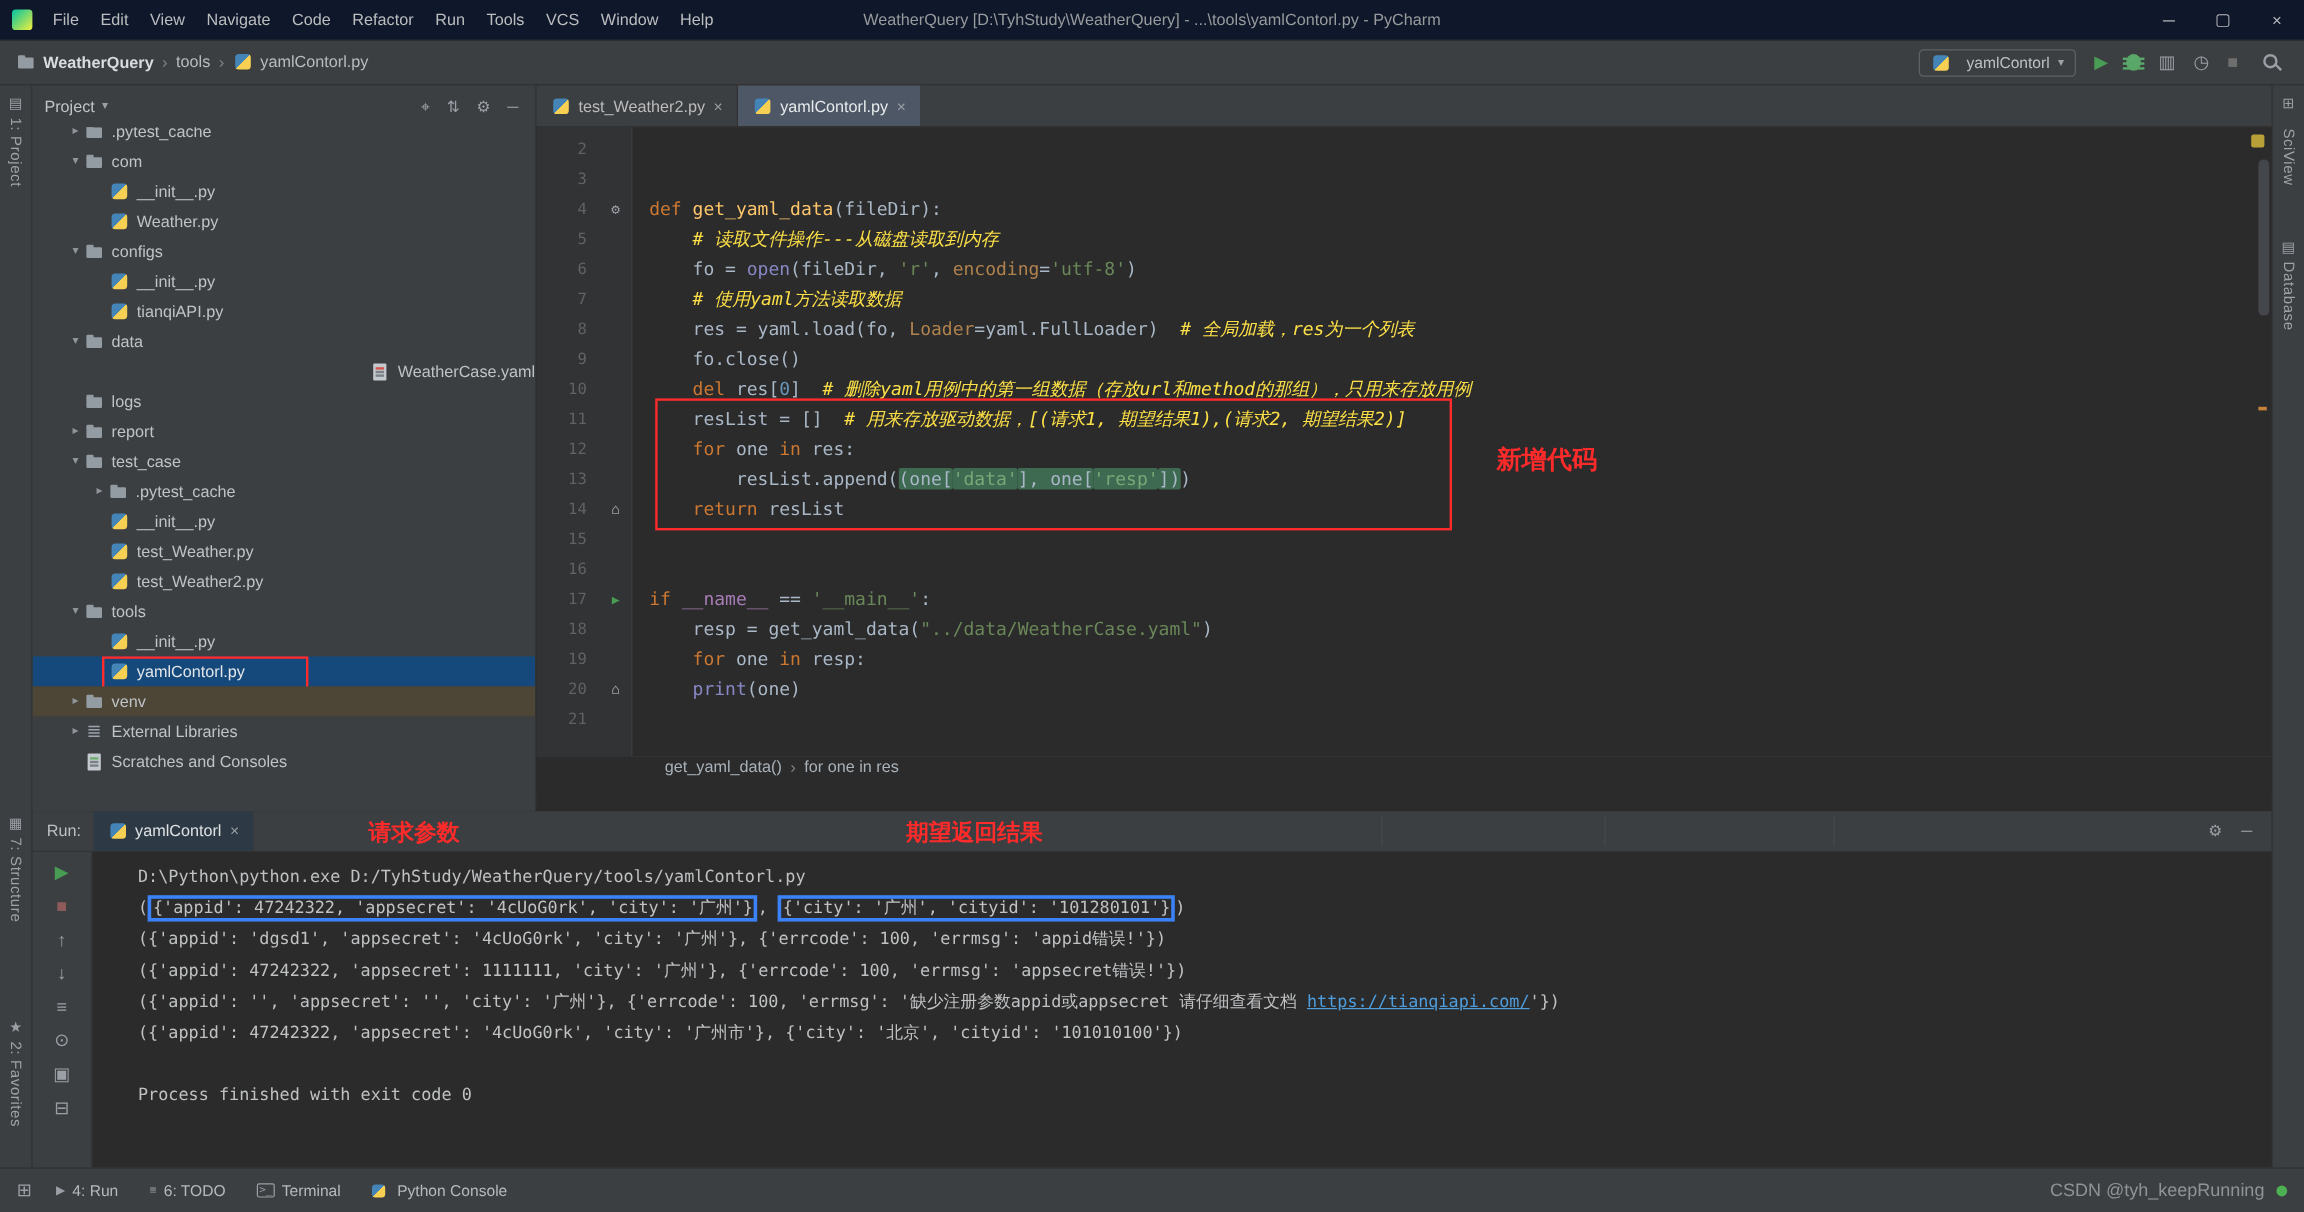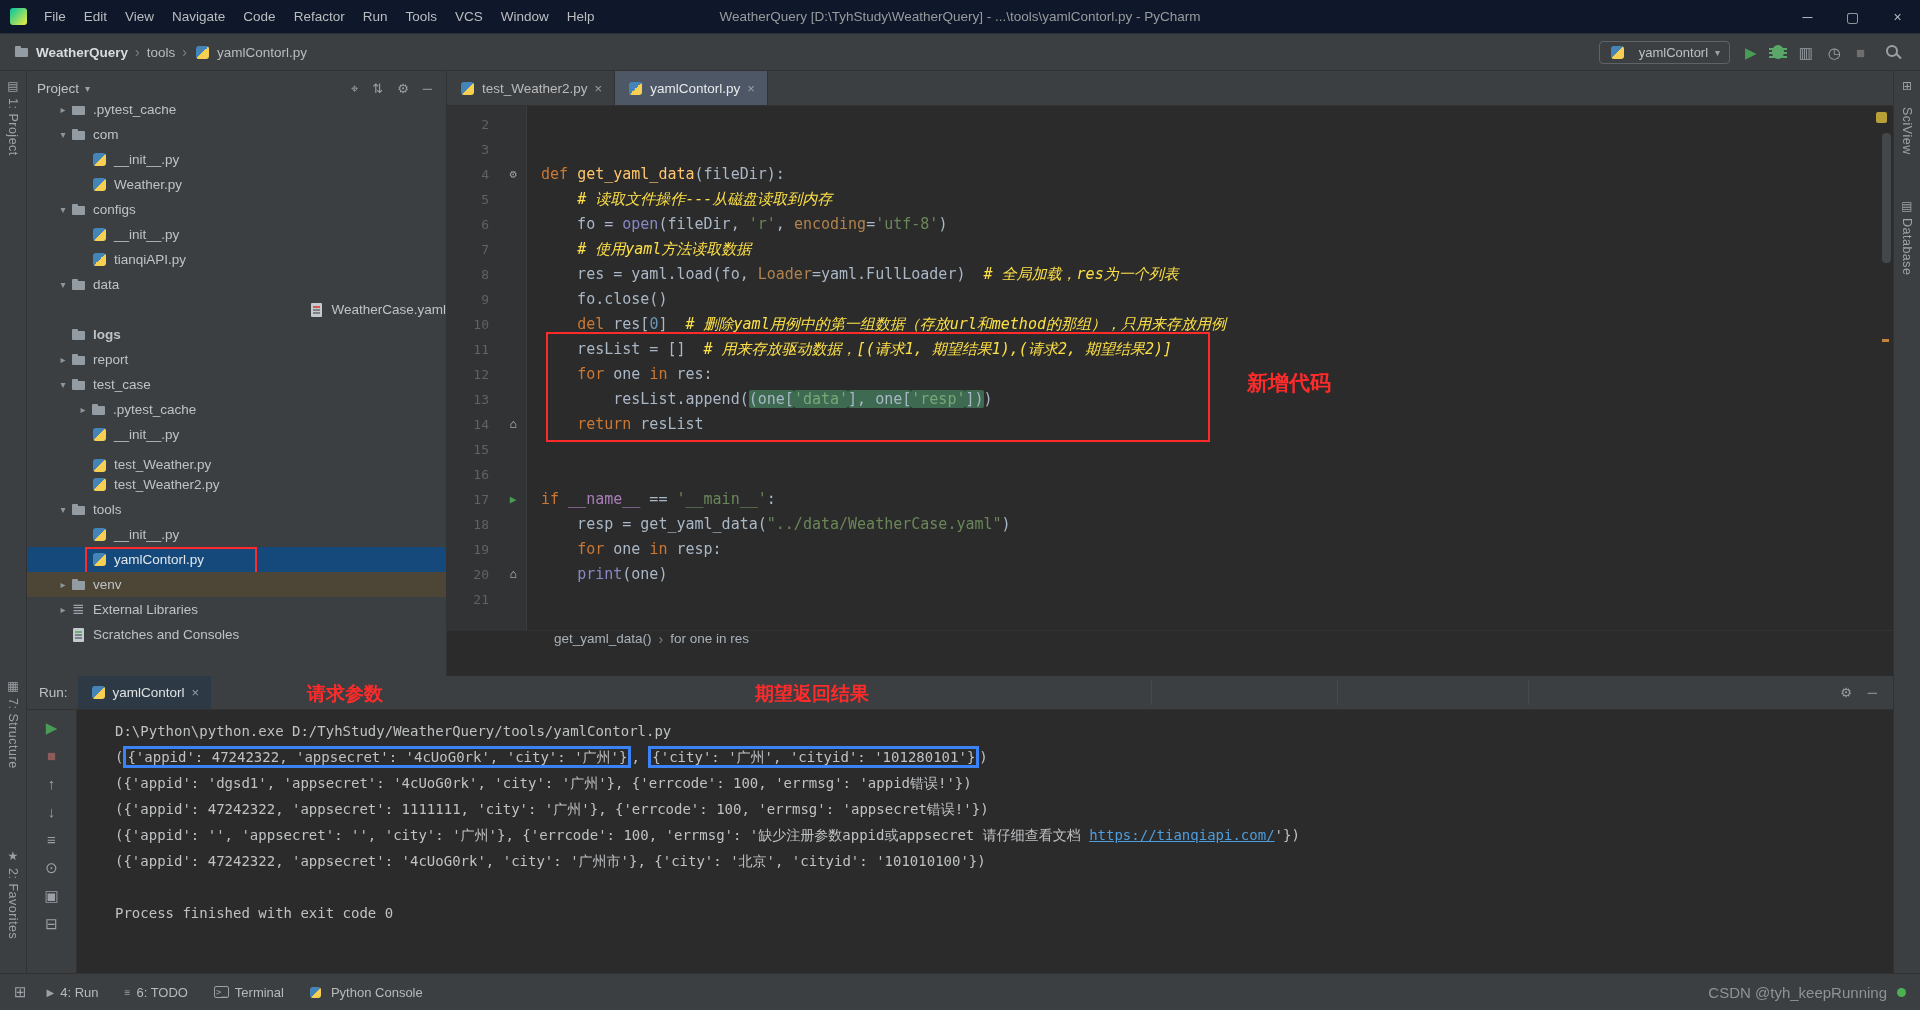--- a/index.html
+++ b/index.html
@@ -135,21 +135,21 @@
       </nav>
     <div class="win-title">WeatherQuery [D:\TyhStudy\WeatherQuery] - ...\tools\yamlContorl.py - PyCharm</div>
     <div class="win-controls">
         <span class="winbtn">─</span>
         <span class="winbtn">▢</span>
         <span class="winbtn">×</span>
       </div>
   </header>
 
   <div class="navbar">
-    <div style="display:flex;align-items:flex-end">
+    <div style="display:flex;align-items:flex-start">
         <span class="bc-item bold">
           <span class="fic folder"></span>
           <span>WeatherQuery</span>
         </span>
         <span class="bc-sep">›</span>
         <span class="bc-item">
           <span>tools</span>
         </span>
         <span class="bc-sep">›</span>
         <span class="bc-item">
@@ -254,21 +254,21 @@
         <div class="tree-row" style="padding-left: 28px;">
           <span class="chev">▾</span>
           <span class="fic folder"></span>
           <span class="tree-label">data</span>
         </div>
         <div class="tree-row" style="padding-left: 48px; justify-content: flex-end;">
           <span class="chev"></span>
           <span class="fic yaml"></span>
           <span class="tree-label">WeatherCase.yaml</span>
         </div>
-        <div class="tree-row" style="padding-left: 28px; font-weight: bold;">
+        <div class="tree-row" style="padding-left: 28px;">
           <span class="chev"></span>
           <span class="fic folder"></span>
           <span class="tree-label">logs</span>
         </div>
         <div class="tree-row" style="padding-left: 28px;">
           <span class="chev">▸</span>
           <span class="fic folder"></span>
           <span class="tree-label">report</span>
         </div>
         <div class="tree-row" style="padding-left: 28px;">
@@ -279,21 +279,21 @@
         <div class="tree-row" style="padding-left: 48px;">
           <span class="chev">▸</span>
           <span class="fic folder"></span>
           <span class="tree-label">.pytest_cache</span>
         </div>
         <div class="tree-row" style="padding-left: 48px;">
           <span class="chev"></span>
           <span class="fic py"></span>
           <span class="tree-label">__init__.py</span>
         </div>
-        <div class="tree-row" style="padding-left: 48px; align-items: flex-end;">
+        <div class="tree-row" style="padding-left: 48px;">
           <span class="chev"></span>
           <span class="fic py"></span>
           <span class="tree-label">test_Weather.py</span>
         </div>
         <div class="tree-row" style="padding-left: 48px;">
           <span class="chev"></span>
           <span class="fic py"></span>
           <span class="tree-label">test_Weather2.py</span>
         </div>
         <div class="tree-row" style="padding-left: 28px;">

